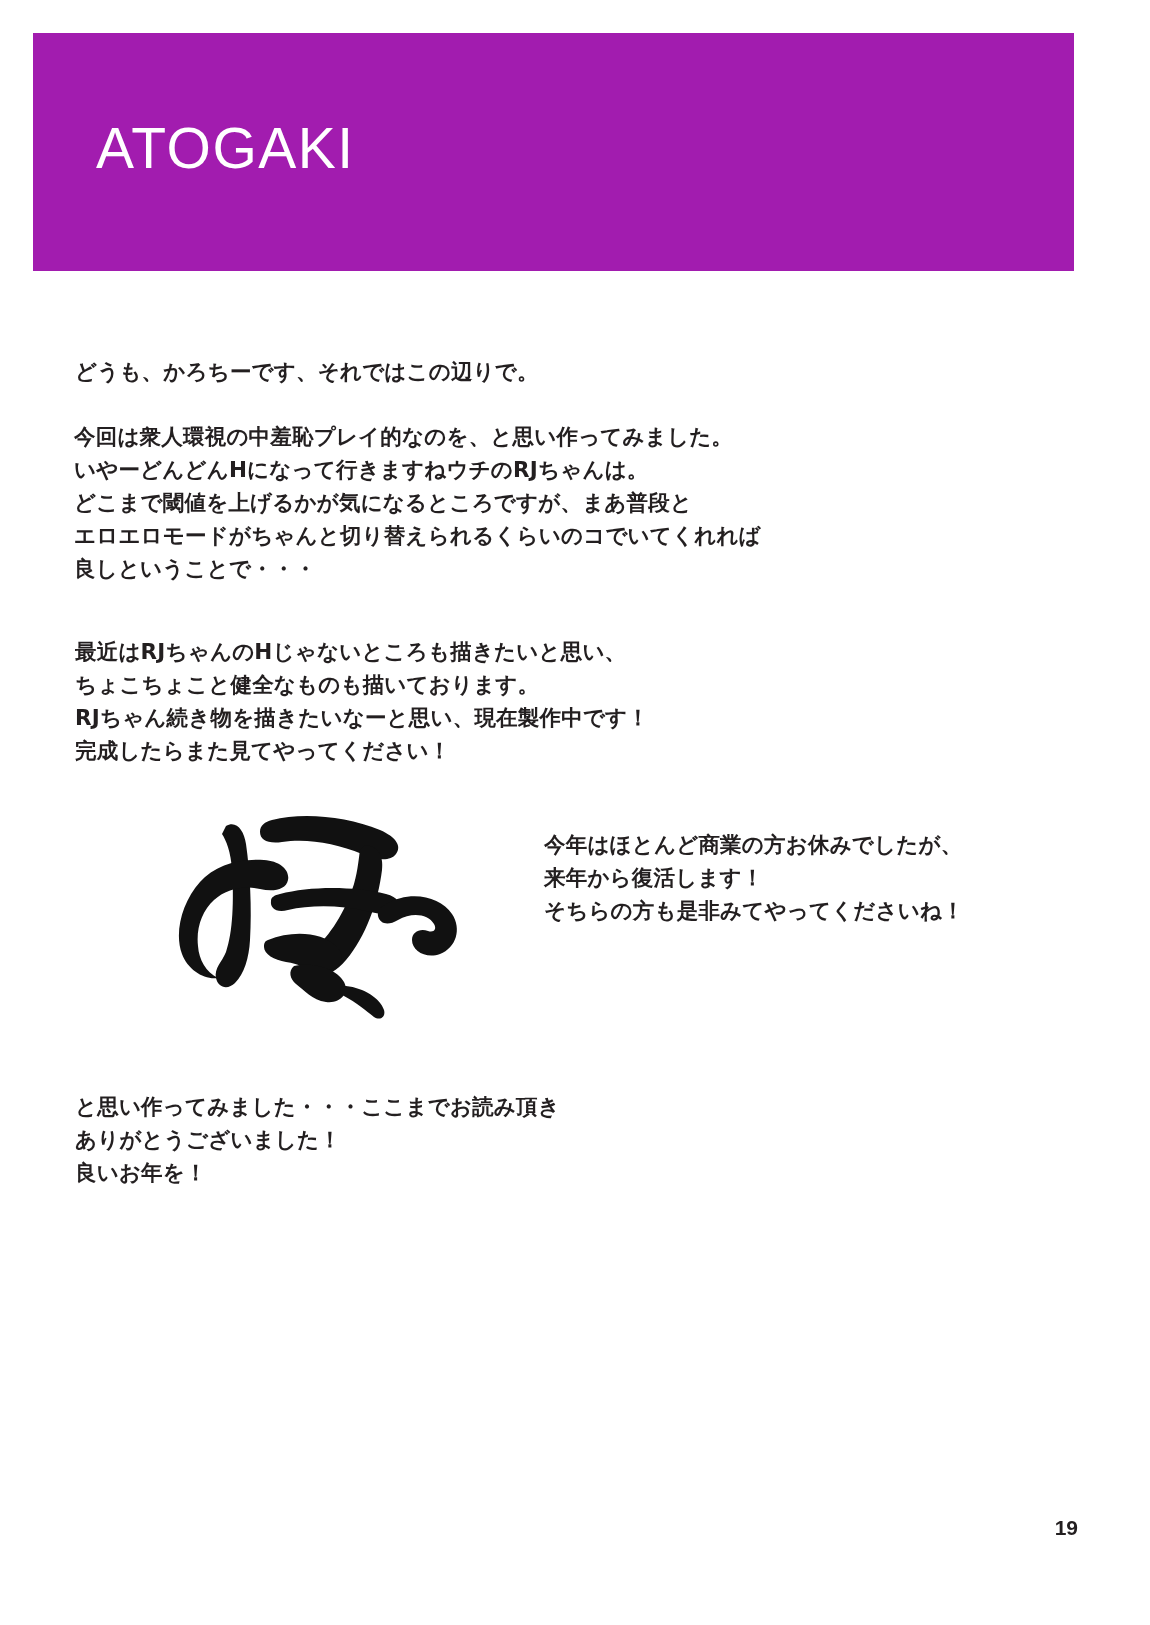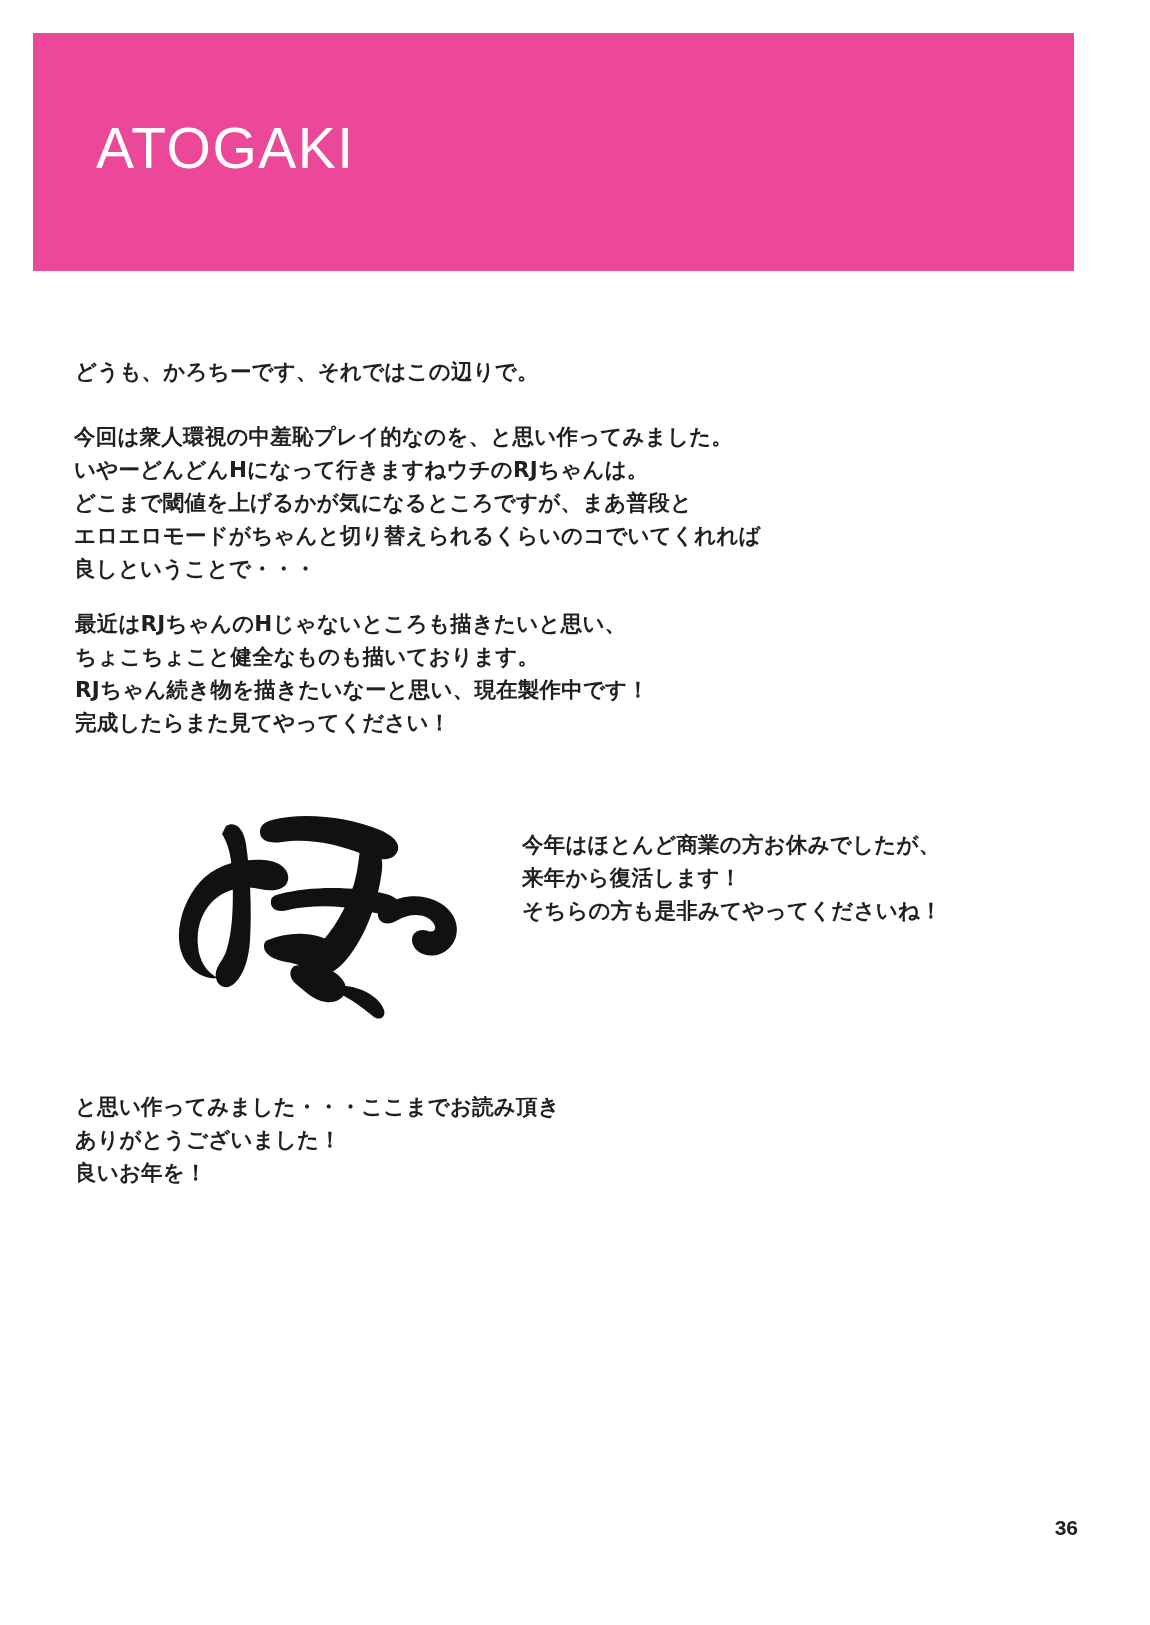--- a/index.html
+++ b/index.html
@@ -16,21 +16,21 @@
     overflow: hidden;
   }
 
   
   #header-banner {
     position: absolute;
     left: 33px;
     top: 33px;
     width: 1041px;
     height: 238px;
-    background: #ec4899;
+    background: #a21caf;
   }
   #header-title {
     position: absolute;
     left: 63px;
     top: 82px;
     font-size: 57px;
     letter-spacing: 1.5px;
     color: #ffffff;
     font-weight: 400;
     font-family: "Liberation Sans", "DejaVu Sans", sans-serif;
@@ -54,25 +54,25 @@
     top: 355px;
     width: 900px;
   }
   #para-main {
     left: 74px;
     top: 420px;
     width: 900px;
   }
   #para-recent {
     left: 75px;
-    top: 607px;
+    top: 635px;
     width: 900px;
   }
   #para-commercial {
-    left: 522px;
+    left: 544px;
     top: 828px;
     width: 560px;
   }
   #para-closing {
     left: 75px;
     top: 1090px;
     width: 900px;
   }
 
   
@@ -139,13 +139,13 @@
   </svg>
 </div>
 
 <div class="text-block" id="para-commercial">今年はほとんど商業の方お休みでしたが、
 来年から復活します！
 そちらの方も是非みてやってくださいね！</div>
 <div class="text-block" id="para-closing">と思い作ってみました・・・ここまでお読み頂き
 ありがとうございました！
 良いお年を！</div>
 
-<div id="page-number">36</div>
+<div id="page-number">19</div>
 
 </body></html>

